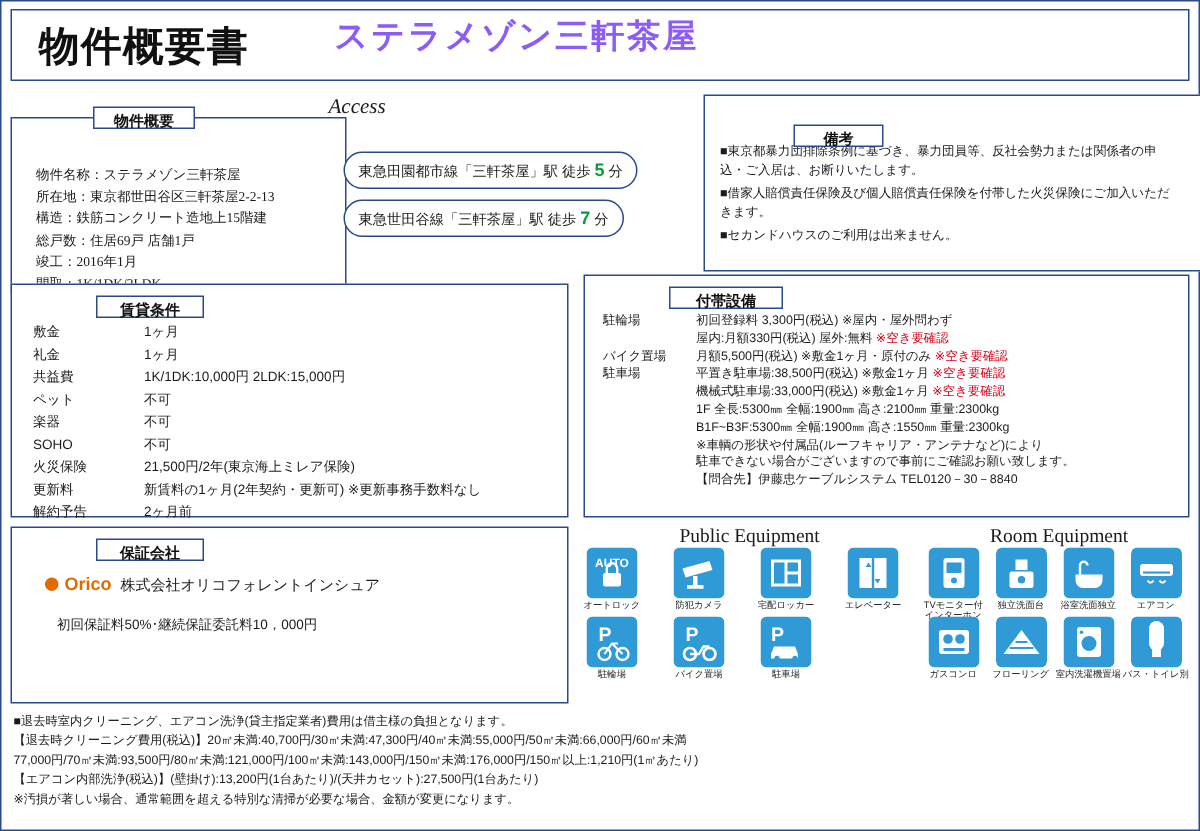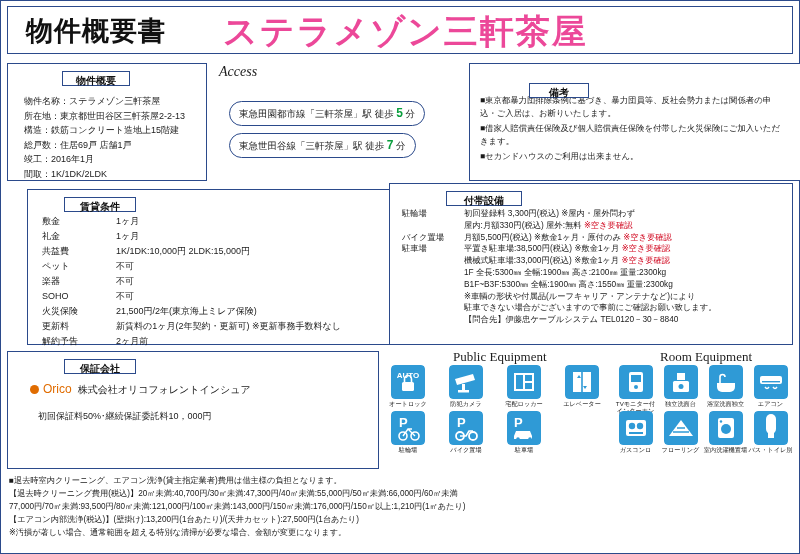--- a/index.html
+++ b/index.html
@@ -9,37 +9,37 @@
     font-family:"Liberation Sans","DejaVu Sans",sans-serif;
     color:#1b1b1b;
     font-size:9px;
     overflow:hidden;
   }
   .page{position:relative;width:800px;height:554px;border:1px solid #2b4a8b;box-sizing:border-box;}
 
   
   .header{position:absolute;left:6px;top:5px;width:786px;height:48px;border:1px solid #2b4a8b;box-sizing:border-box;}
   .hdr-title{position:absolute;left:18px;top:6px;font-size:27px;font-weight:bold;letter-spacing:1px;color:#111;}
-  .hdr-name{position:absolute;left:215px;top:2px;font-size:34px;font-weight:bold;letter-spacing:2px;color:#ec4899;}
+  .hdr-name{position:absolute;left:215px;top:2px;font-size:22px;font-weight:bold;letter-spacing:2px;color:#8b5cf6;}
 
   
   .chip{
     position:absolute;
     background:#ffffff;
     border:1px solid #2b4a8b;
     font-size:10px;font-weight:bold;color:#111;
     text-align:center;
     padding:2px 0 1px 0;
     box-sizing:border-box;
     margin-left:41px;
   }
   .box{position:absolute;border:1px solid #2b4a8b;box-sizing:border-box;background:#fff;}
 
   
-  #overview-box{left:6px;top:62px;width:200px;height:118px;}
+  #overview-box{left:6px;top:77px;width:224px;height:118px;font-family:Liberation Serif, serif;}
   #overview-chip{left:20px;top:70px;width:68px;height:15px;}
   .ov-list{position:absolute;left:16px;top:30px;line-height:14.5px;font-size:9px;}
 
   
   #access-title{position:absolute;left:218px;top:63px;font-size:14px;font-style:italic;font-family:"Liberation Serif",serif;}
   .bubble{
     position:absolute;
     border:1px solid #2b4a8b;
     border-radius:14px;
     font-size:9.5px;
@@ -51,40 +51,40 @@
   #bubble2{left:228px;top:132px;}
   .num-green{color:#0a9e3d;font-weight:bold;font-size:12px;}
 
   
   #remark-box{left:468px;top:62px;width:354px;height:118px;}
   #remark-chip{left:487px;top:82px;width:60px;height:15px;}
   .rm-list{position:absolute;left:10px;top:30px;width:305px;line-height:12.5px;font-size:8.4px;}
   .rm-list div{margin-bottom:3px;}
 
   
-  #rent-box{left:6px;top:188px;width:372px;height:156px;margin-left:20px;}
+  #rent-box{left:6px;top:188px;width:372px;height:156px;}
   #rent-chip{left:22px;top:196px;width:72px;height:15px;}
   .rent-table{position:absolute;left:14px;top:24px;font-size:9px;border-collapse:collapse;}
   .rent-table td{padding:1px 0;line-height:13px;}
   .rent-table td.k{width:74px;}
 
   
   #facility-box{left:388px;top:182px;width:404px;height:162px;}
   #facility-chip{left:404px;top:190px;width:76px;height:15px;}
   .fac{position:absolute;left:12px;top:24px;font-size:8.3px;line-height:11.8px;width:385px;}
   .fac .k{display:inline-block;width:62px;}
   .red{color:#d0021b;}
   .fac .ind{padding-left:62px;}
 
   
   #guar-box{left:6px;top:350px;width:372px;height:118px;}
   #guar-chip{left:22px;top:358px;width:72px;height:15px;}
   .orico{position:absolute;left:22px;top:30px;font-size:10px;}
   .orico .dot{display:inline-block;width:9px;height:9px;border-radius:50%;background:#e06c00;margin-right:4px;vertical-align:-1px;}
-  .orico .brand{color:#e06c00;font-weight:normal;font-size:12px;margin-right:6px;}
+  .orico .brand{color:#e06c00;font-weight:bold;font-size:12px;margin-right:6px;}
   .guar-note{position:absolute;left:30px;top:58px;font-size:9px;}
 
   
   #pub-title{position:absolute;left:452px;top:348px;font-size:13px;font-family:"Liberation Serif",serif;}
   #room-title{position:absolute;left:659px;top:348px;font-size:13px;font-family:"Liberation Serif",serif;}
 
   .icongrid{position:absolute;display:grid;}
   #pub-grid{left:378px;top:364px;width:232px;grid-template-columns:repeat(4,58px);grid-template-rows:46px 46px;}
   #room-grid{left:612px;top:364px;width:180px;grid-template-columns:repeat(4,45px);grid-template-rows:46px 46px;}
   .icon-cell{position:relative;text-align:center;}

